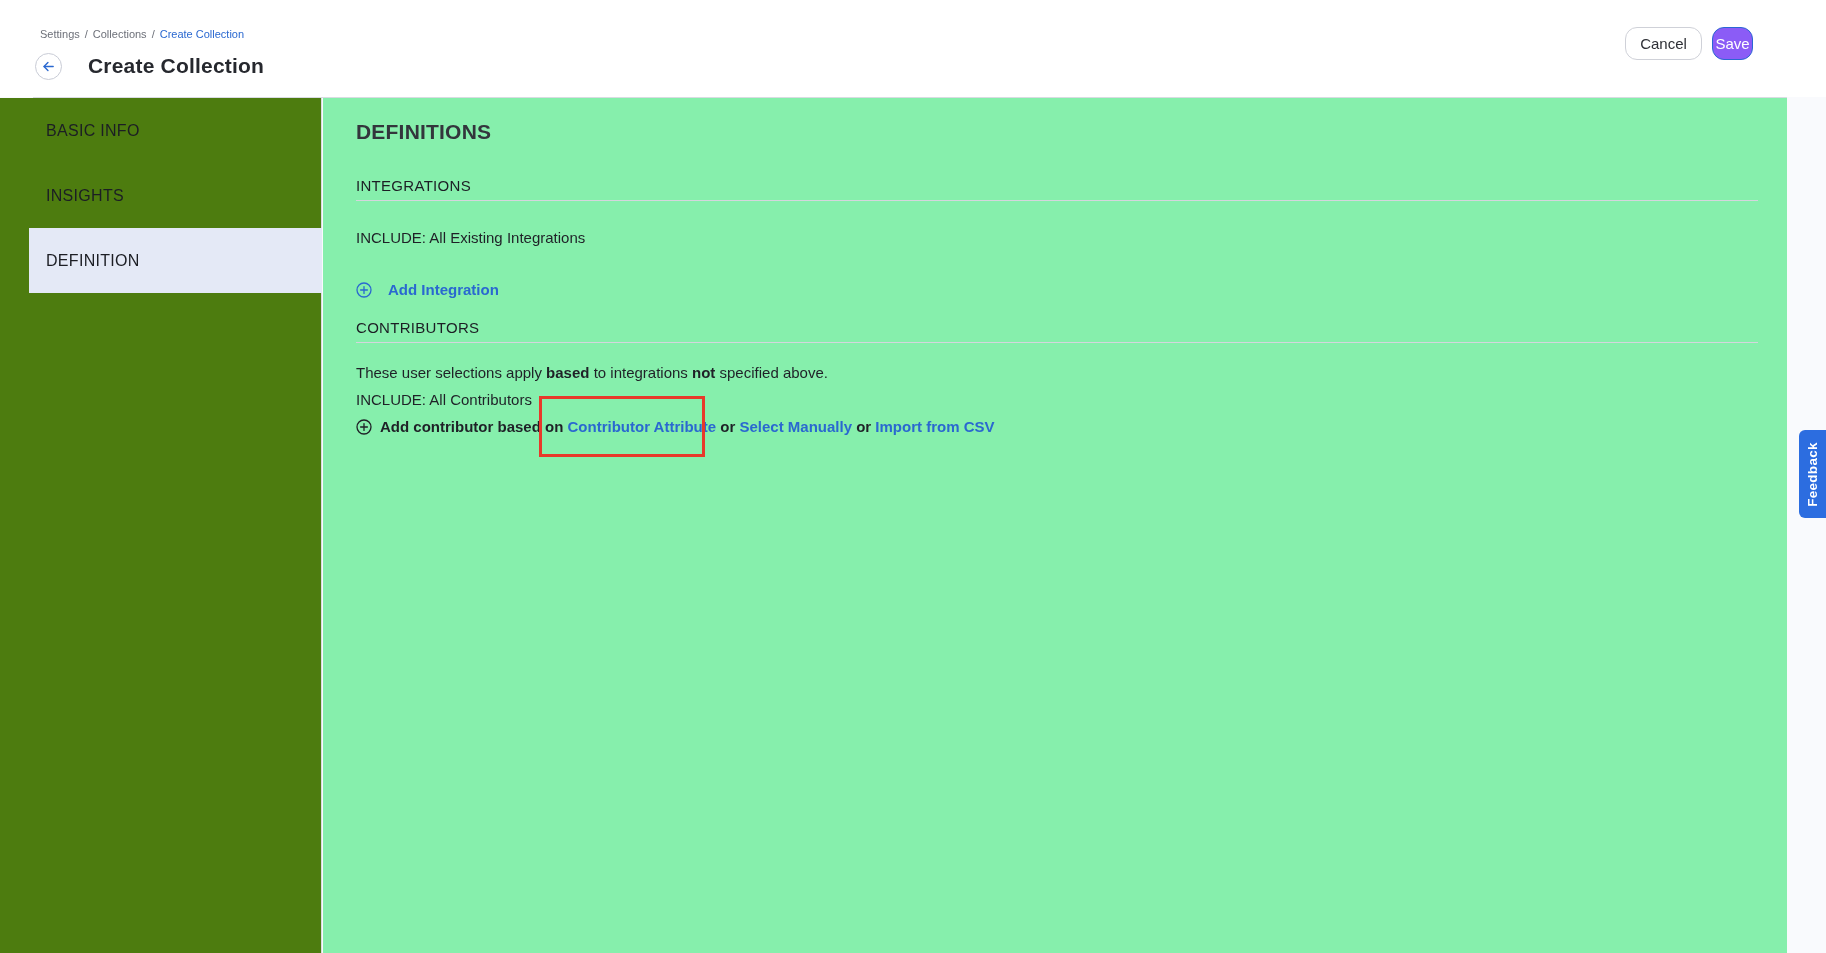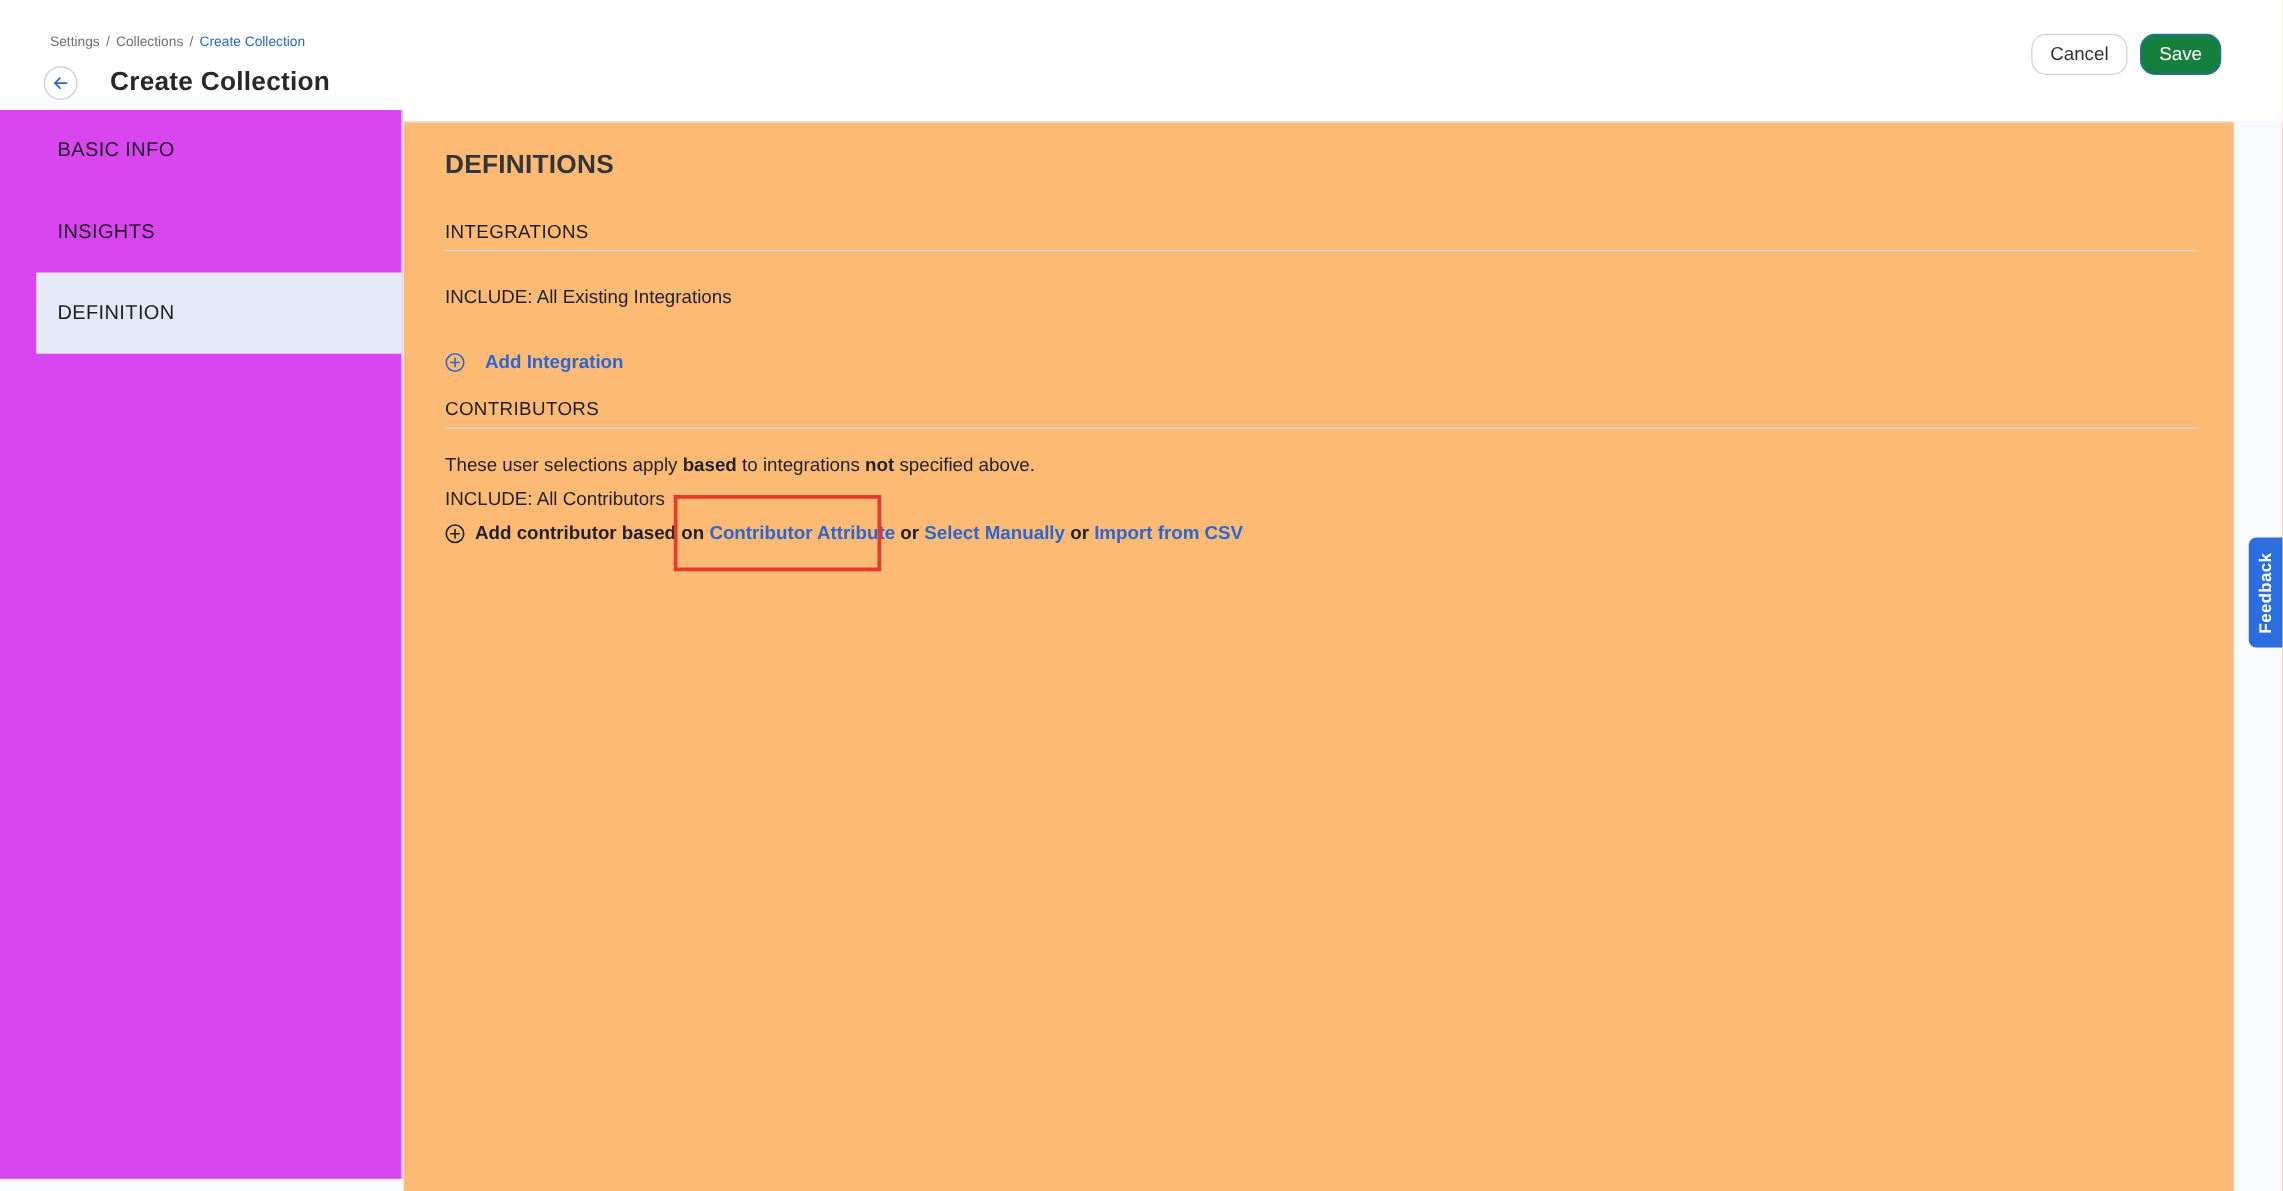--- a/index.html
+++ b/index.html
@@ -37,44 +37,44 @@
   .btn {
     position:absolute; top:27px; height:33px; border-radius:12px;
     font-size:15px; font-family:inherit; cursor:pointer;
     display:flex; align-items:center; justify-content:center;
   }
   .btn-cancel {
     left:1625px; width:77px;
     background:#ffffff; border:1px solid #cfd1d8; color:#2e3036;
   }
   .btn-save {
-    left:1712px; width:65px;
-    background:#15803d; border:1px solid #2a67d4; color:#ffffff;
+    left:1712px; width:41px;
+    background:#8b5cf6; border:1px solid #2a67d4; color:#ffffff;
   }
 
   
   .panel-top-border {
     position:absolute; left:33px; top:97px; width:1754px; height:1px;
     background:#d9dbe2;
   }
   .sidebar {
-    position:absolute; left:0; top:88px; width:322px; height:855px;
-    background:#d946ef; border-right:1px solid #d9dbe2;
+    position:absolute; left:0; top:98px; width:322px; height:855px;
+    background:#4d7c0f; border-right:1px solid #d9dbe2;
   }
   .side-item {
     margin-left:29px; width:293px; height:65px;
     display:flex; align-items:center; padding-left:17px;
     font-size:16px; letter-spacing:0.3px; color:#1c1e24; cursor:pointer;
   }
   .side-item.selected { background:#e4e9f6; }
 
   
   .content {
     position:absolute; left:323px; top:98px; width:1464px; height:855px;
-    background:#fdba74;
+    background:#86efac;
     padding:22px 29px 0 33px;
   }
   .content h1 {
     font-size:21px; font-weight:600; color:#33353c; letter-spacing:0.2px;
   }
   .section-heading {
     font-size:15px; font-weight:400; color:#1c1e24; letter-spacing:0.3px;
     padding-bottom:6px; border-bottom:1px solid #d4d6dd;
   }
   .sec-integrations { margin-top:33px; }

